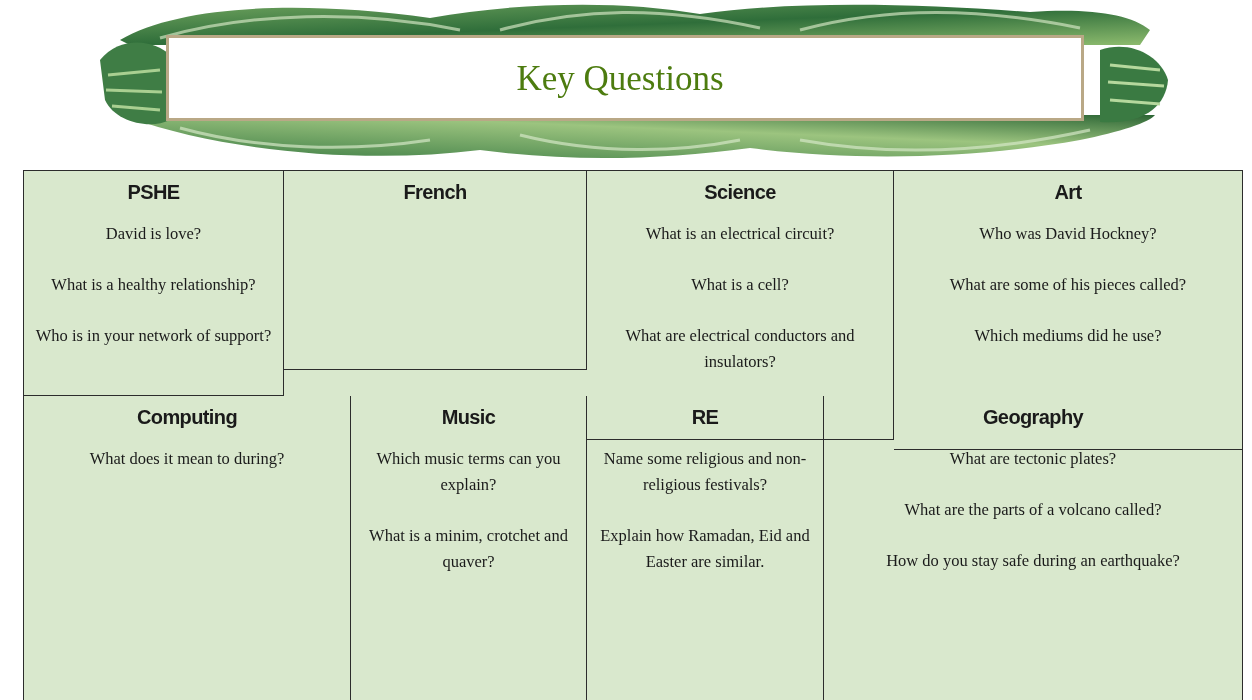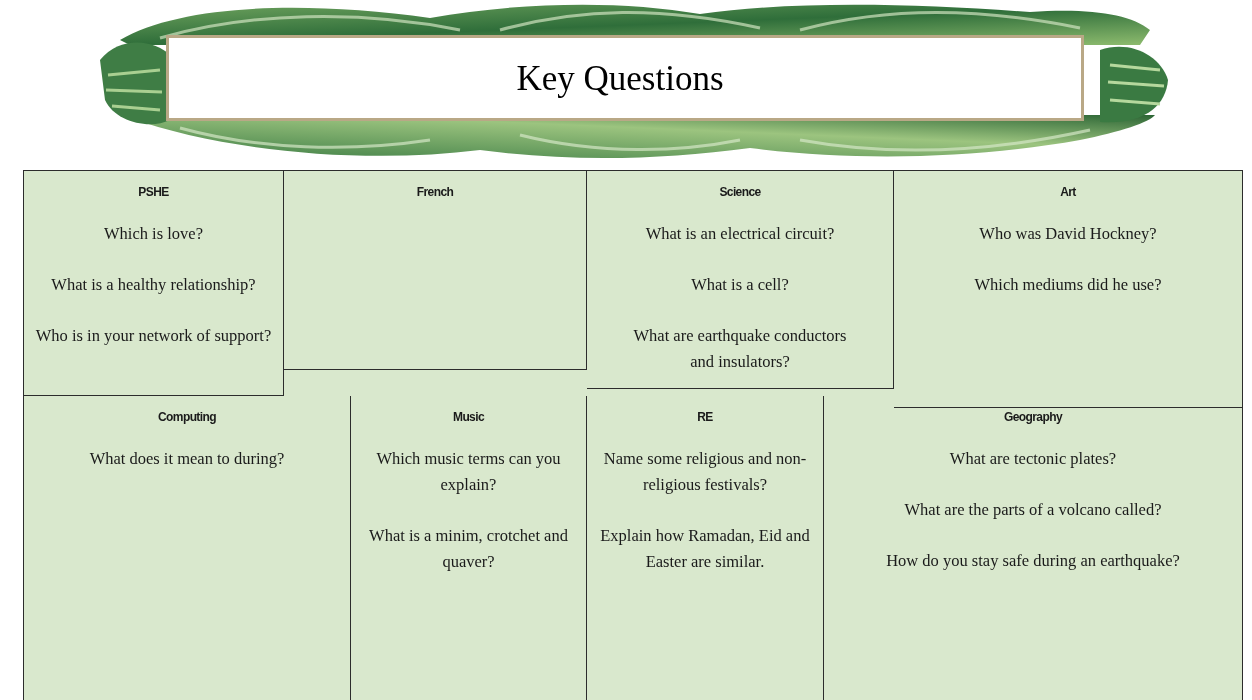--- a/index.html
+++ b/index.html
@@ -8,34 +8,34 @@
     font-family: "DejaVu Serif", serif; color:#1a1a1a; position:relative;
   }
   .banner { position:absolute; left:100px; top:0; width:1070px; height:162px; }
   .banner-leaves { position:absolute; inset:0; }
   .banner-box {
     position:absolute; left:66px; top:35px; width:918px; height:86px;
     background:#ffffff; border:3px solid #b9a886; box-sizing:border-box;
     display:flex; align-items:center; justify-content:center;
   }
   .banner-title {
-    font-family:"Liberation Serif", serif; font-size:35px; color:#000000;
+    font-family:"Liberation Serif", serif; font-size:35px; color:#4d7c0f;
     letter-spacing:0px; margin-left:-10px; margin-top:2px;
   }
   .grid {
     position:absolute; left:23px; top:170px; width:1220px; height:540px;
     background:#d9e8cd; border:1.5px solid #2c2c2c; box-sizing:border-box;
   }
   .cell {
     position:absolute; box-sizing:border-box; text-align:center;
     border-color:#2c2c2c; border-style:solid; border-width:0;
   }
   .cell-title {
     font-family:"Liberation Sans", sans-serif; font-weight:bold;
-    font-size:12px; letter-spacing:-0.6px; margin-top:10px; height:22px; line-height:22px;
+    font-size:20px; letter-spacing:-0.6px; margin-top:10px; height:22px; line-height:22px;
   }
   .q-list { margin-top:18px; }
   .q {
     font-family:"Liberation Serif", serif; font-size:16.5px; line-height:26px;
     margin:0 auto 25px auto; padding:0 10px;
   }
 </style>
 </head>
 <body>
 
@@ -69,43 +69,44 @@
   <div class="banner-box">
     <span class="banner-title">Key Questions</span>
   </div>
 </div>
 
 <div class="grid">
 
   <div class="cell" style="left:0; top:0; width:260px; height:225px; border-right-width:1.5px; border-bottom-width:1.5px;">
     <div class="cell-title">PSHE</div>
     <div class="q-list">
-      <div class="q">Which is love?</div>
+      <div class="q">David is love?</div>
       <div class="q">What is a healthy relationship?</div>
       <div class="q" style="padding:0 4px;">Who is in your network of support?</div>
     </div>
   </div>
 
   <div class="cell" style="left:260px; top:0; width:303px; height:199px; border-right-width:1.5px; border-bottom-width:1.5px;">
     <div class="cell-title">French</div>
   </div>
 
-  <div class="cell" style="left:563px; top:0; width:307px; height:218px; border-right-width:1.5px; border-bottom-width:1.5px;">
+  <div class="cell" style="left:563px; top:0; width:307px; height:269px; border-right-width:1.5px; border-bottom-width:1.5px;">
     <div class="cell-title">Science</div>
     <div class="q-list">
       <div class="q">What is an electrical circuit?</div>
       <div class="q">What is a cell?</div>
-      <div class="q" style="padding:0 34px;">What are earthquake conductors and insulators?</div>
+      <div class="q" style="padding:0 34px;">What are electrical conductors and insulators?</div>
     </div>
   </div>
 
-  <div class="cell" style="left:870px; top:0; width:348px; height:237px; border-bottom-width:1.5px;">
+  <div class="cell" style="left:870px; top:0; width:348px; height:279px; border-bottom-width:1.5px;">
     <div class="cell-title">Art</div>
     <div class="q-list">
       <div class="q">Who was David Hockney?</div>
+      <div class="q">What are some of his pieces called?</div>
       <div class="q">Which mediums did he use?</div>
     </div>
   </div>
 
   <div class="cell" style="left:0; top:225px; width:327px; height:320px; border-right-width:1.5px;">
     <div class="cell-title">Computing</div>
     <div class="q-list">
       <div class="q">What does it mean to during?</div>
     </div>
   </div>

